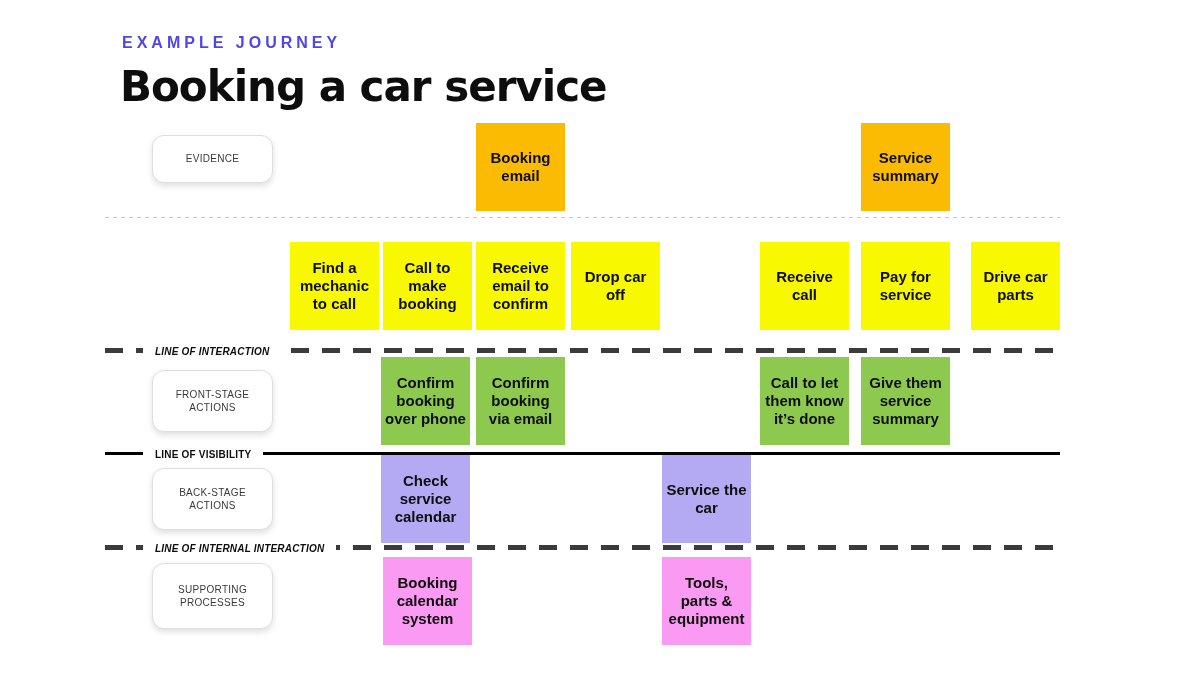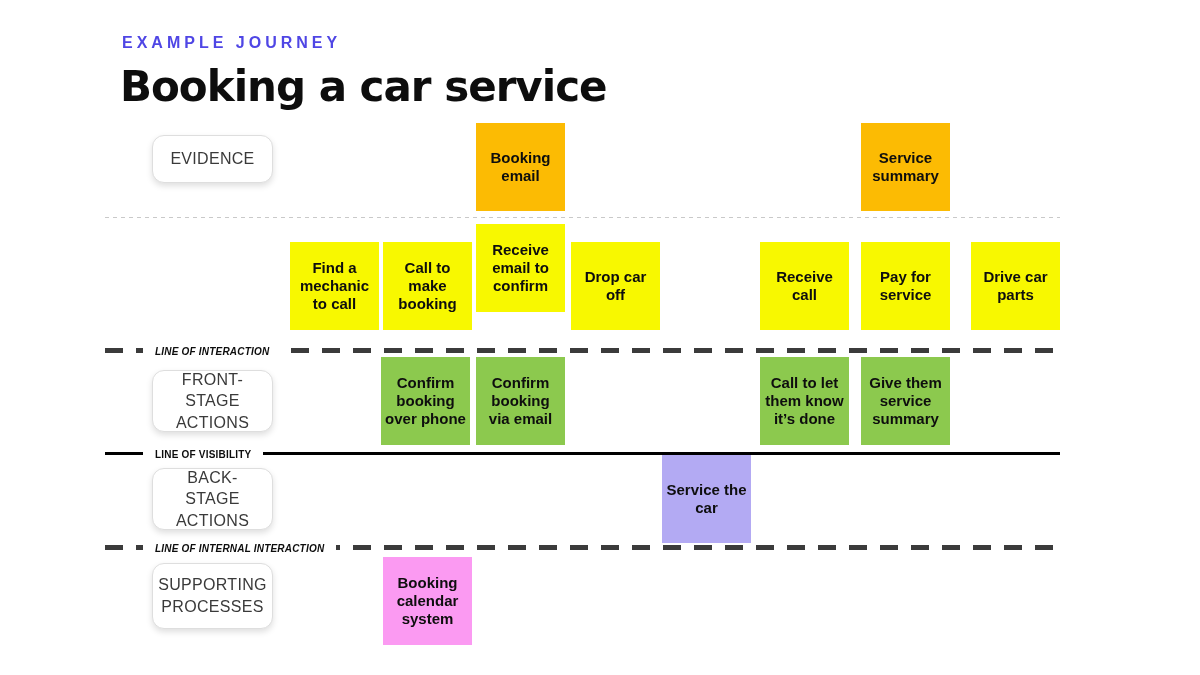--- a/index.html
+++ b/index.html
@@ -20,21 +20,21 @@
     font-family:"DejaVu Sans","Liberation Sans",sans-serif;
     font-size:42px;font-weight:bold;letter-spacing:-1px;color:#0d0d0d;text-align:right;
   }
 
   
   .row-label{
     position:absolute;left:152px;width:121px;
     background:#fff;border:1px solid #dedede;border-radius:12px;
     box-shadow:0 3px 6px rgba(0,0,0,.13);
     display:flex;align-items:center;justify-content:center;text-align:center;
-    font-size:16px;color:#3a3a3a;letter-spacing:.3px;line-height:1.35;
+    font-size:10px;color:#3a3a3a;letter-spacing:.3px;line-height:1.35;
     padding:4px 10px;box-sizing:border-box;
   }
 
   
   .note{
     position:absolute;width:89px;height:88px;
     display:flex;align-items:center;justify-content:flex-end;text-align:center;
     font-size:15px;font-weight:bold;color:#0e0e0e;line-height:1.18;
     padding:4px;box-sizing:border-box;
   }
@@ -94,21 +94,21 @@
   </div>
 
   <div class="line line-dotted" style="top:217px"></div>
 
   <div class="note n-customer" style="left:290px;top:242px">
     <span>Find a mechanic to call</span>
   </div>
   <div class="note n-customer" style="left:383px;top:242px">
     <span>Call to make booking</span>
   </div>
-  <div class="note n-customer" style="left:476px;top:224px">
+  <div class="note n-customer" style="left:476px;top:242px">
     <span>Receive email to confirm</span>
   </div>
   <div class="note n-customer" style="left:571px;top:242px">
     <span>Drop car off</span>
   </div>
   <div class="note n-customer" style="left:760px;top:242px">
     <span>Receive call</span>
   </div>
   <div class="note n-customer" style="left:861px;top:242px">
     <span>Pay for service</span>
@@ -131,25 +131,31 @@
     <span>Call to let them know it’s done</span>
   </div>
   <div class="note n-frontstage" style="left:861px;top:357px">
     <span>Give them service summary</span>
   </div>
 
   <div class="line line-solid" style="top:452px">
     <span class="line-label">LINE OF VISIBILITY</span>
   </div>
 
+  <div class="note n-backstage" style="left:381px;top:455px">
+    <span>Check service calendar</span>
+  </div>
   <div class="note n-backstage" style="left:662px;top:455px">
     <span>Service the car</span>
   </div>
 
   <div class="line line-dashed" style="top:545px">
     <span class="line-label">LINE OF INTERNAL INTERACTION</span>
   </div>
 
   <div class="note n-supporting" style="left:383px;top:557px">
     <span>Booking calendar system</span>
   </div>
+  <div class="note n-supporting" style="left:662px;top:557px">
+    <span>Tools, parts &amp; equipment</span>
+  </div>
 
 </div>
 
 </body></html>

